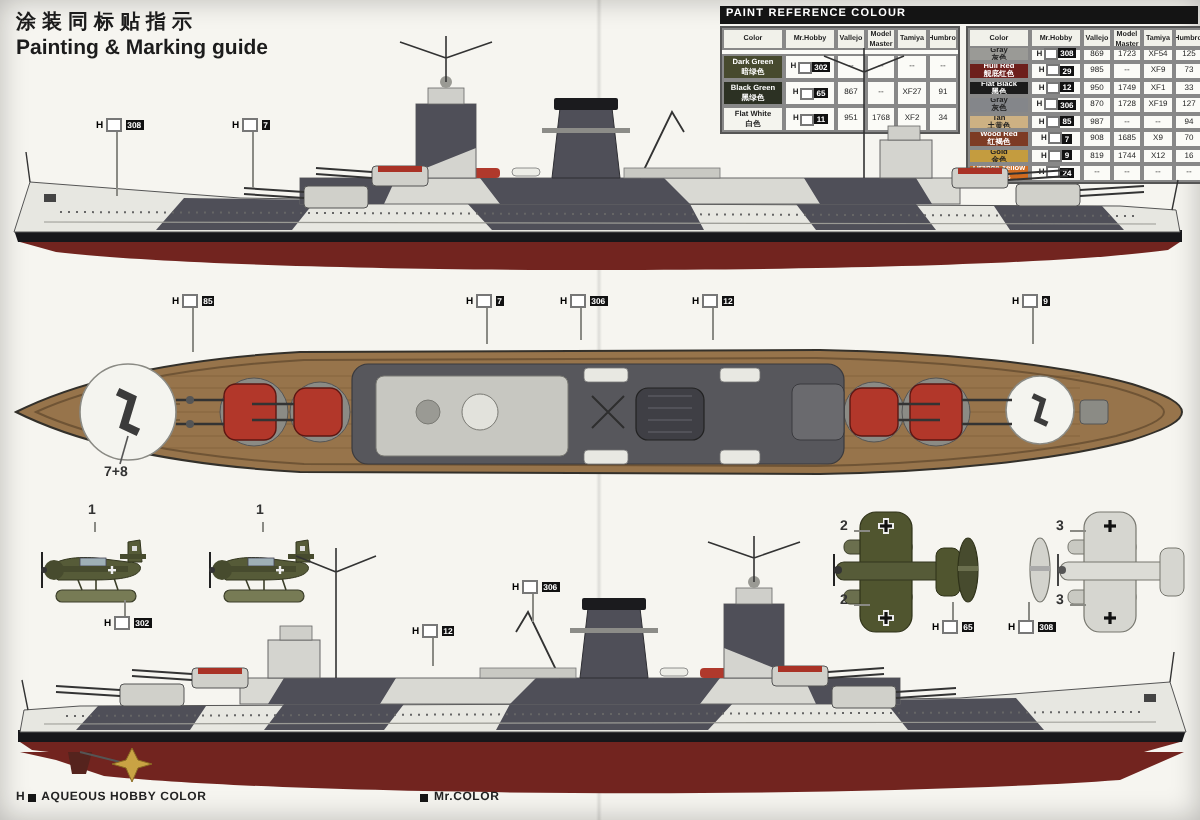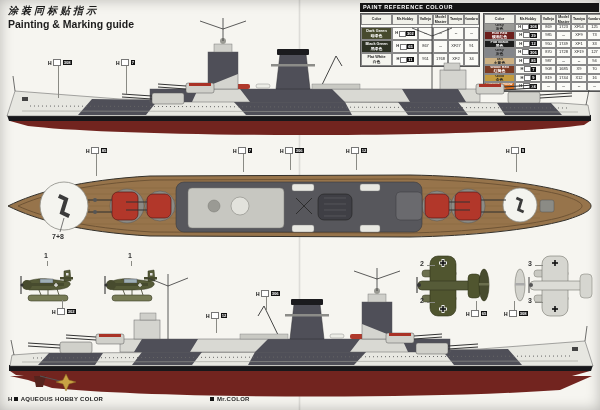--- a/index.html
+++ b/index.html
@@ -40,21 +40,21 @@
   .blackbox{display:inline-block;width:4px;height:4px;background:#151515;}
   svg{display:block;}
 </style>
 </head>
 <body>
 
 <div id="page">
 
   <div class="abs fold" style="left:298px;top:0;"></div>
 
-  <div class="abs title-cn" style="left:8px;top:4px;font-style:italic;">涂装同标贴指示</div>
+  <div class="abs title-cn" style="left:8px;top:4px;">涂装同标贴指示</div>
   <div class="abs title-en" style="left:8px;top:18px;">Painting &amp; Marking guide</div>
 
   <div class="abs ptwrap">
     <div class="ptitle">PAINT REFERENCE COLOUR</div>
     <div class="ptables">
 
       <div class="ptable pt-left">
         <div class="pc ph">Color</div>
         <div class="pc ph">Mr.Hobby</div>
         <div class="pc ph">Vallejo</div>

